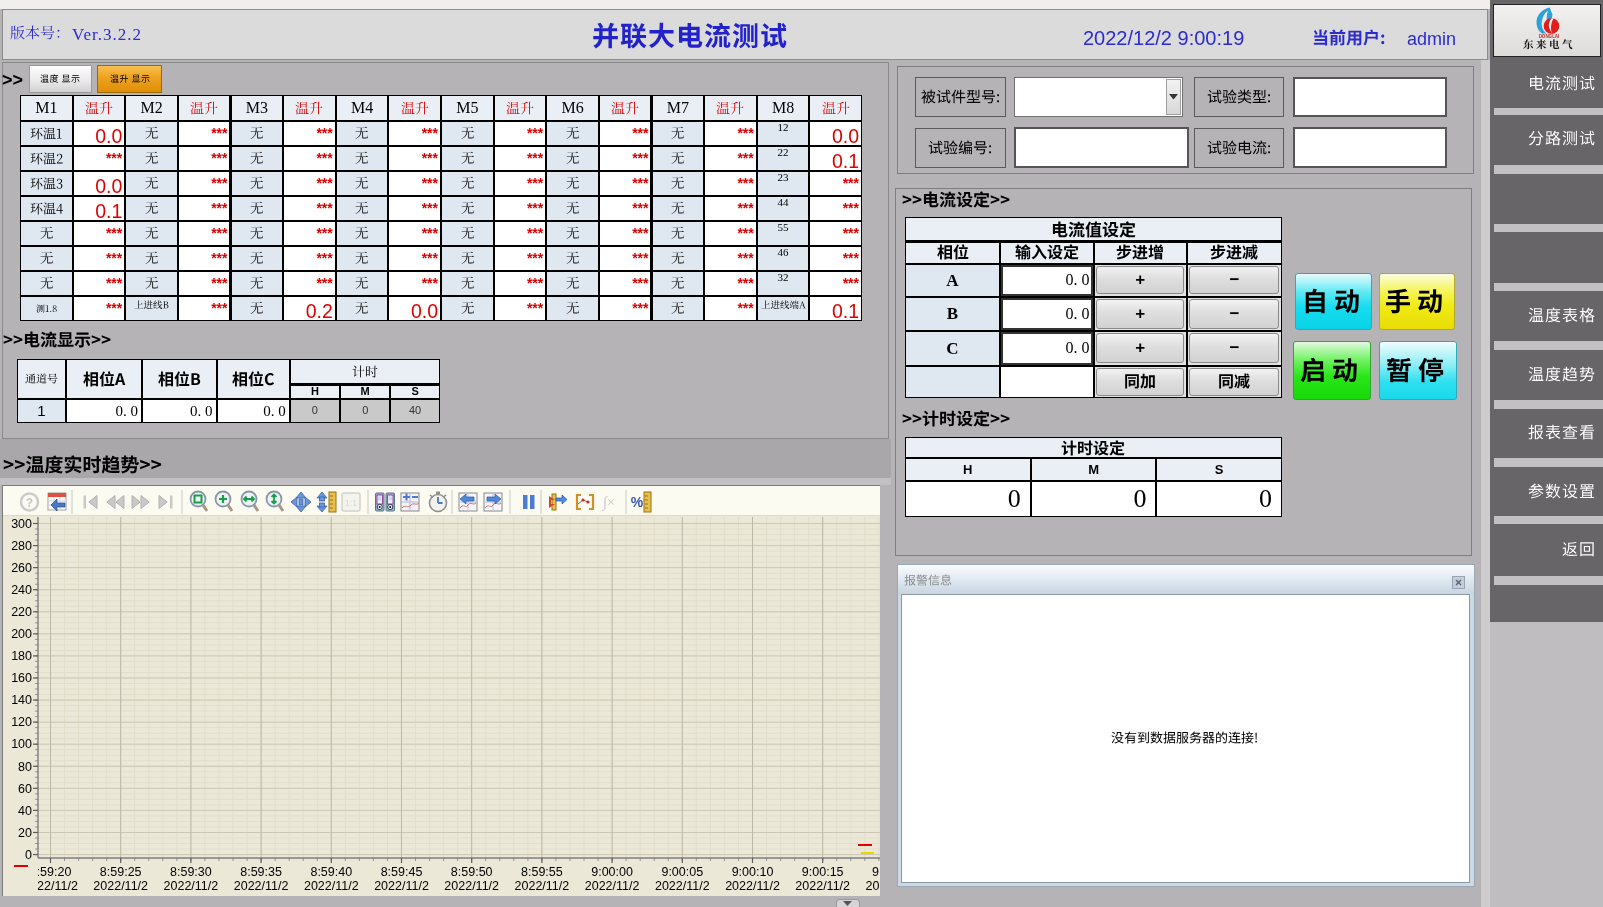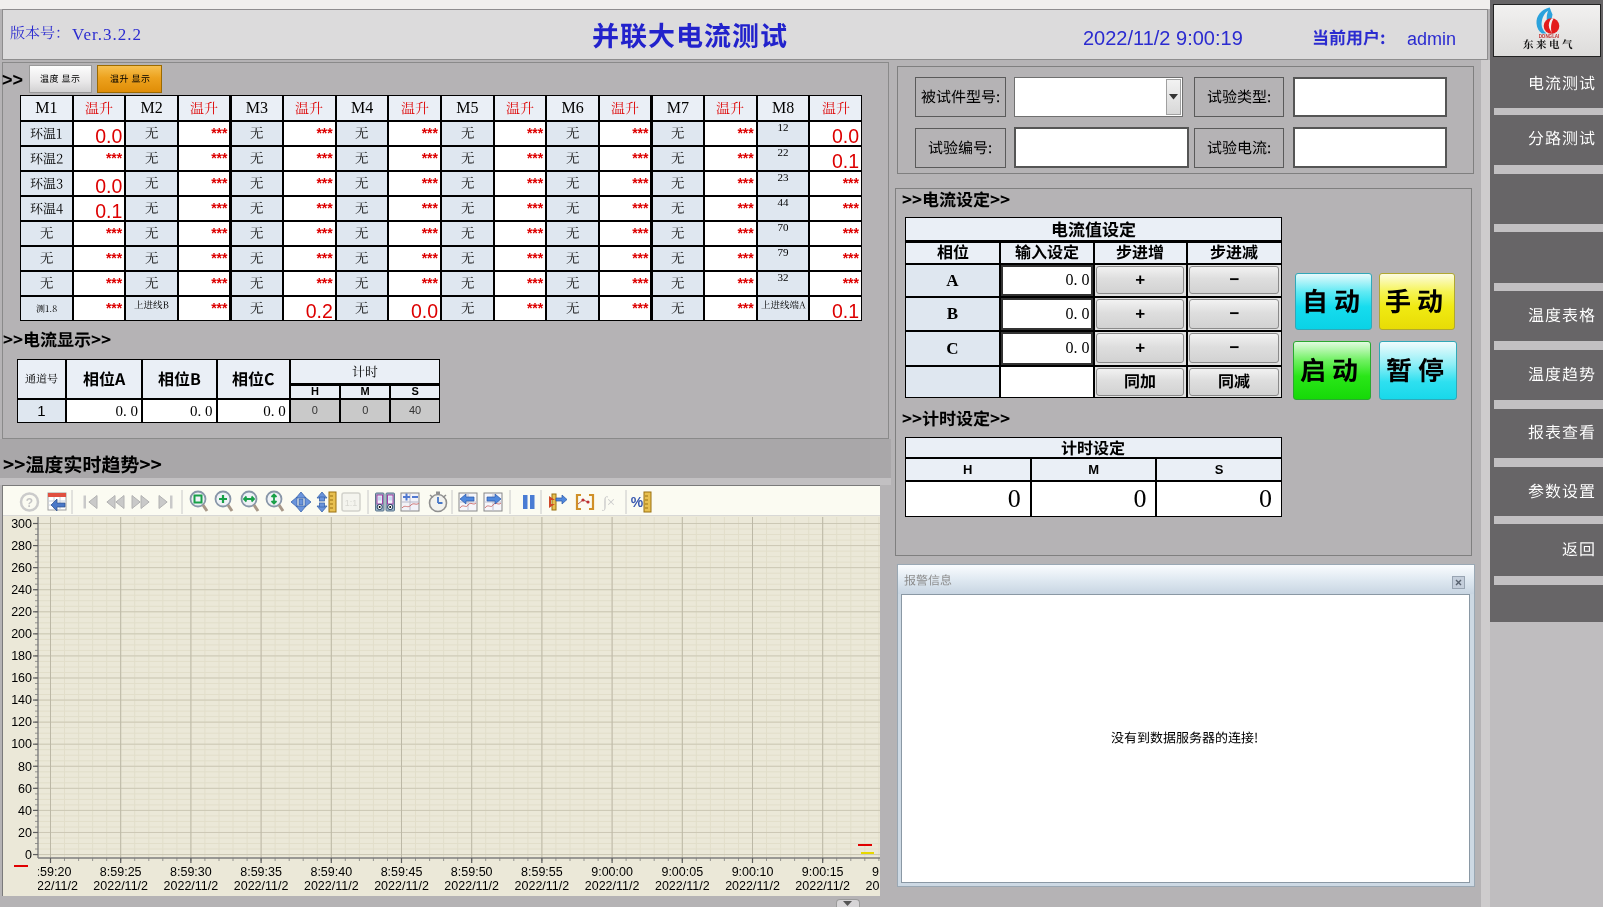--- a/index.html
+++ b/index.html
@@ -142,21 +142,21 @@
       <g fill="#2222cc" transform="translate(0,23.76) scale(0.027000,-0.027000)">
         <use href="#sb0" x="0"></use>
         <use href="#sb1" x="1037"></use>
         <use href="#sb2" x="2074"></use>
         <use href="#sb3" x="3111"></use>
         <use href="#sb4" x="4148"></use>
         <use href="#sb5" x="5185"></use>
         <use href="#sb6" x="6222"></use>
       </g>
     </svg></div>
-<div style="position:absolute;left:1083px;top:25.5px;font:normal 20px 'Liberation Sans',sans-serif;color:#2b2bd0;line-height:25.0px;white-space:pre;">2022/11/2 9:00:19</div>
+<div style="position:absolute;left:1083px;top:25.5px;font:normal 20px 'Liberation Sans',sans-serif;color:#2b2bd0;line-height:25.0px;white-space:pre;">2022/12/2 9:00:19</div>
 <div style="position:absolute;left:1312.0px;top:29.2px;line-height:0"><svg width="73.5" height="19.5" style="overflow:visible">
       <g fill="#2b2bd0" transform="translate(0,14.96) scale(0.017000,-0.017000)">
         <use href="#sb7" x="0"></use>
         <use href="#sb8" x="1000"></use>
         <use href="#sb9" x="2000"></use>
         <use href="#sb10" x="3000"></use>
         <use href="#sb11" x="4000"></use>
       </g>
     </svg></div>
 <div style="position:absolute;left:1407px;top:27.8px;font:normal 18px 'Liberation Sans',sans-serif;color:#2b2bd0;line-height:22.5px;white-space:pre;">admin</div>
@@ -732,23 +732,23 @@
     </svg></div>
 <div style="position:absolute;left:253.75px;width:500px;text-align:right;top:299.8px;font:bold 14px 'Liberation Sans',sans-serif;color:#dd0000;line-height:17.5px;white-space:pre;">***</div>
 <div style="position:absolute;left:533.0625px;width:500px;text-align:center;top:121.1px;font:normal 11px 'Liberation Serif',serif;color:#000;line-height:13.8px;white-space:pre;">12</div>
 <div style="position:absolute;left:359.0px;width:500px;text-align:right;top:123.8px;font:normal 19.5px 'Liberation Sans',sans-serif;color:#dd0000;line-height:24.4px;white-space:pre;">0.0</div>
 <div style="position:absolute;left:533.0625px;width:500px;text-align:center;top:146.1px;font:normal 11px 'Liberation Serif',serif;color:#000;line-height:13.8px;white-space:pre;">22</div>
 <div style="position:absolute;left:359.0px;width:500px;text-align:right;top:148.8px;font:normal 19.5px 'Liberation Sans',sans-serif;color:#dd0000;line-height:24.4px;white-space:pre;">0.1</div>
 <div style="position:absolute;left:533.0625px;width:500px;text-align:center;top:171.1px;font:normal 11px 'Liberation Serif',serif;color:#000;line-height:13.8px;white-space:pre;">23</div>
 <div style="position:absolute;left:359.0px;width:500px;text-align:right;top:174.8px;font:bold 14px 'Liberation Sans',sans-serif;color:#dd0000;line-height:17.5px;white-space:pre;">***</div>
 <div style="position:absolute;left:533.0625px;width:500px;text-align:center;top:196.1px;font:normal 11px 'Liberation Serif',serif;color:#000;line-height:13.8px;white-space:pre;">44</div>
 <div style="position:absolute;left:359.0px;width:500px;text-align:right;top:199.8px;font:bold 14px 'Liberation Sans',sans-serif;color:#dd0000;line-height:17.5px;white-space:pre;">***</div>
-<div style="position:absolute;left:533.0625px;width:500px;text-align:center;top:221.1px;font:normal 11px 'Liberation Serif',serif;color:#000;line-height:13.8px;white-space:pre;">70</div>
+<div style="position:absolute;left:533.0625px;width:500px;text-align:center;top:221.1px;font:normal 11px 'Liberation Serif',serif;color:#000;line-height:13.8px;white-space:pre;">55</div>
 <div style="position:absolute;left:359.0px;width:500px;text-align:right;top:224.8px;font:bold 14px 'Liberation Sans',sans-serif;color:#dd0000;line-height:17.5px;white-space:pre;">***</div>
-<div style="position:absolute;left:533.0625px;width:500px;text-align:center;top:246.1px;font:normal 11px 'Liberation Serif',serif;color:#000;line-height:13.8px;white-space:pre;">79</div>
+<div style="position:absolute;left:533.0625px;width:500px;text-align:center;top:246.1px;font:normal 11px 'Liberation Serif',serif;color:#000;line-height:13.8px;white-space:pre;">46</div>
 <div style="position:absolute;left:359.0px;width:500px;text-align:right;top:249.8px;font:bold 14px 'Liberation Sans',sans-serif;color:#dd0000;line-height:17.5px;white-space:pre;">***</div>
 <div style="position:absolute;left:533.0625px;width:500px;text-align:center;top:271.1px;font:normal 11px 'Liberation Serif',serif;color:#000;line-height:13.8px;white-space:pre;">32</div>
 <div style="position:absolute;left:359.0px;width:500px;text-align:right;top:274.8px;font:bold 14px 'Liberation Sans',sans-serif;color:#dd0000;line-height:17.5px;white-space:pre;">***</div>
 <div style="position:absolute;left:760.7px;top:299.6px;line-height:0"><svg width="44.8" height="10.9" style="overflow:visible">
       <g fill="#000" transform="translate(0,8.36) scale(0.009500,-0.009500)">
         <use href="#fr15" x="0"></use>
         <use href="#fr16" x="1000"></use>
         <use href="#fr17" x="2000"></use>
         <use href="#fr19" x="3000"></use>
         <use href="#fr20" x="4000"></use>

